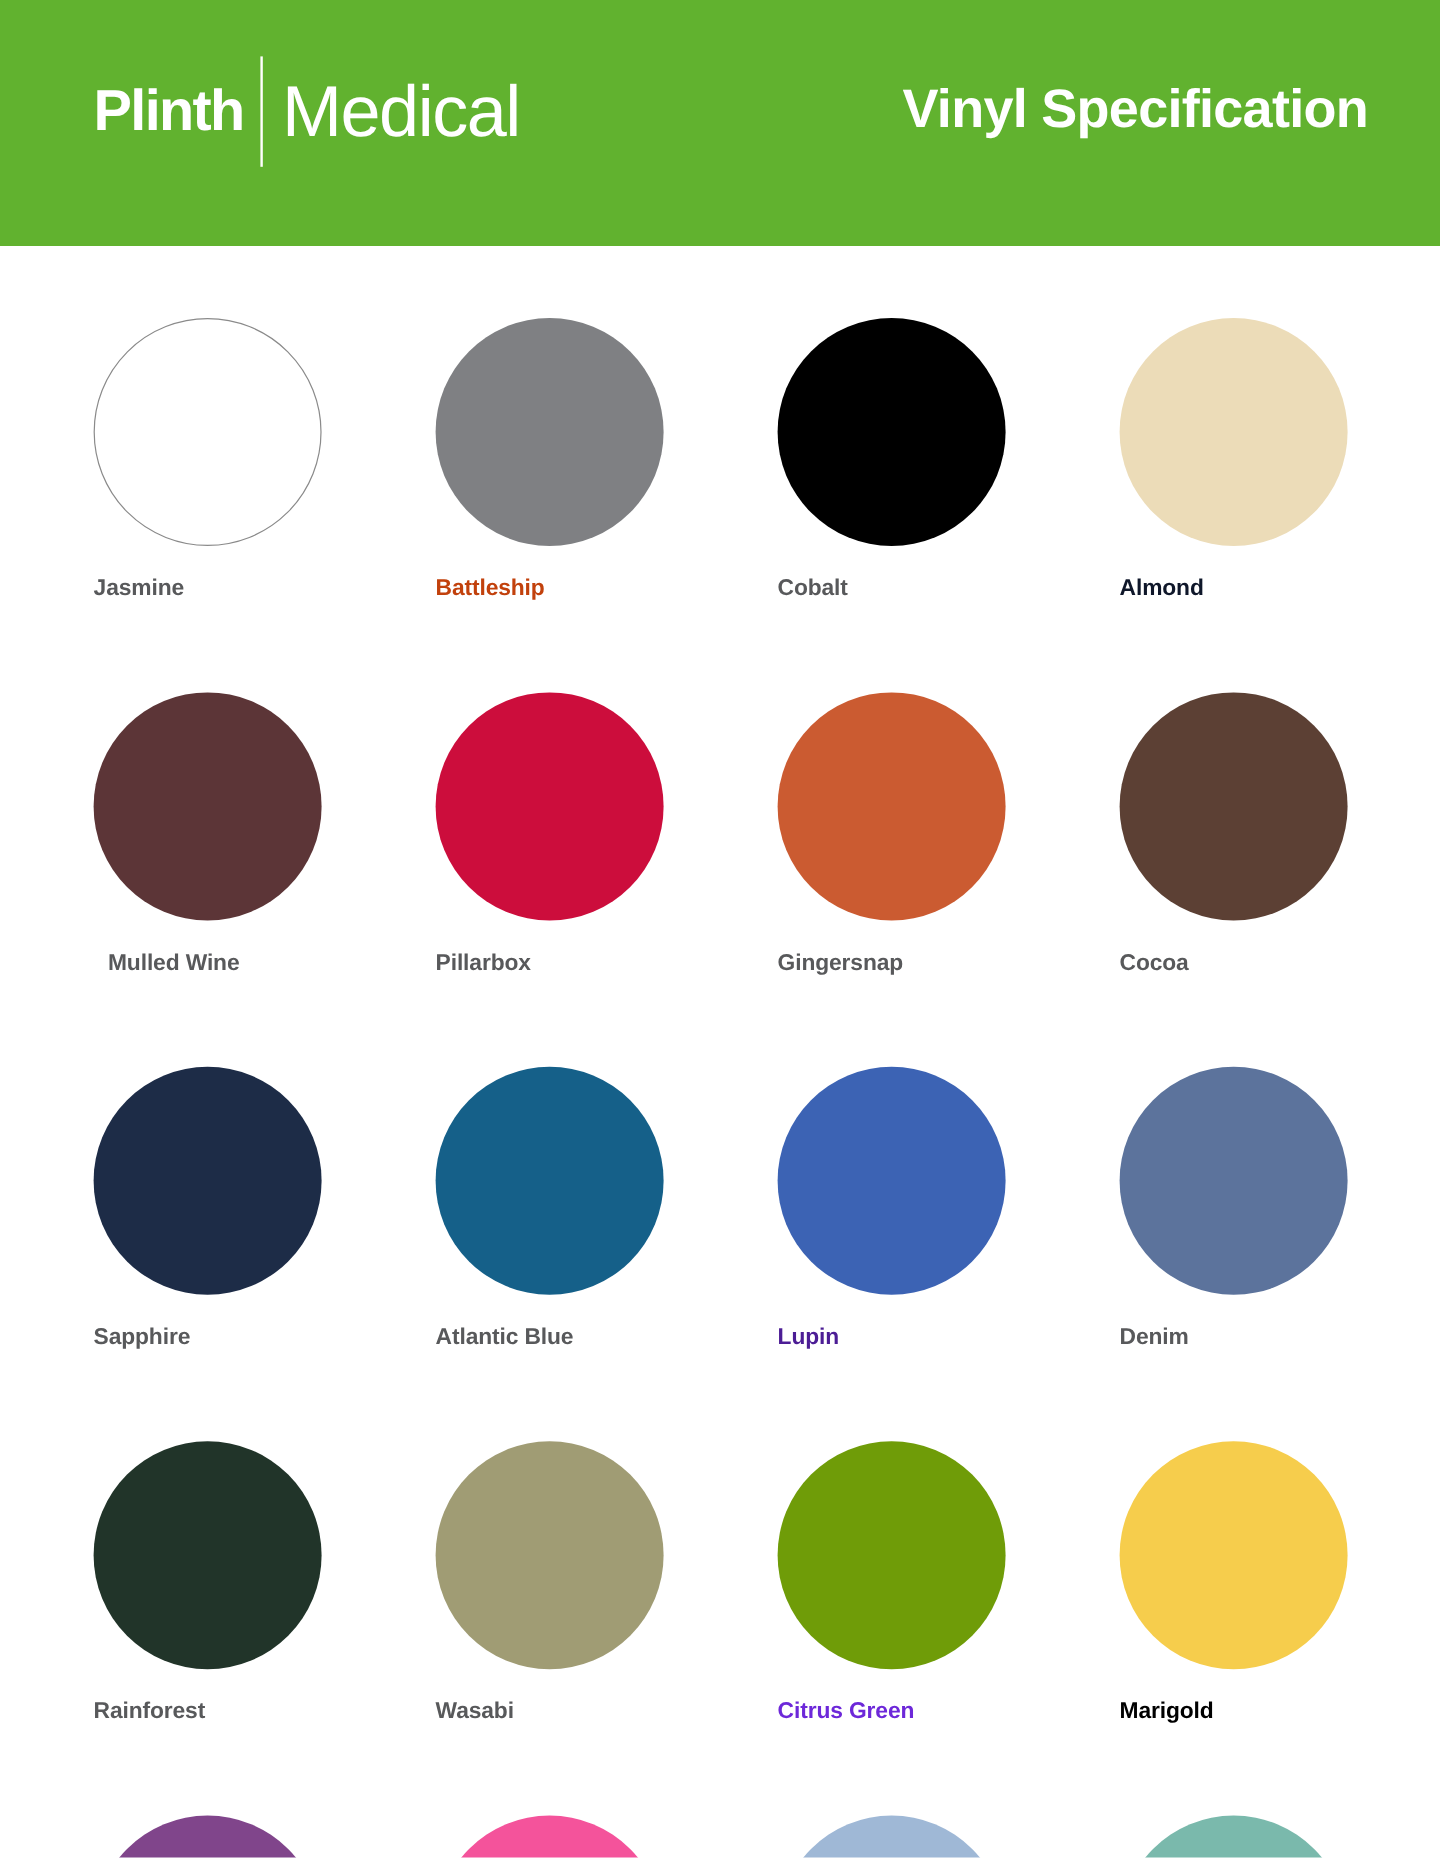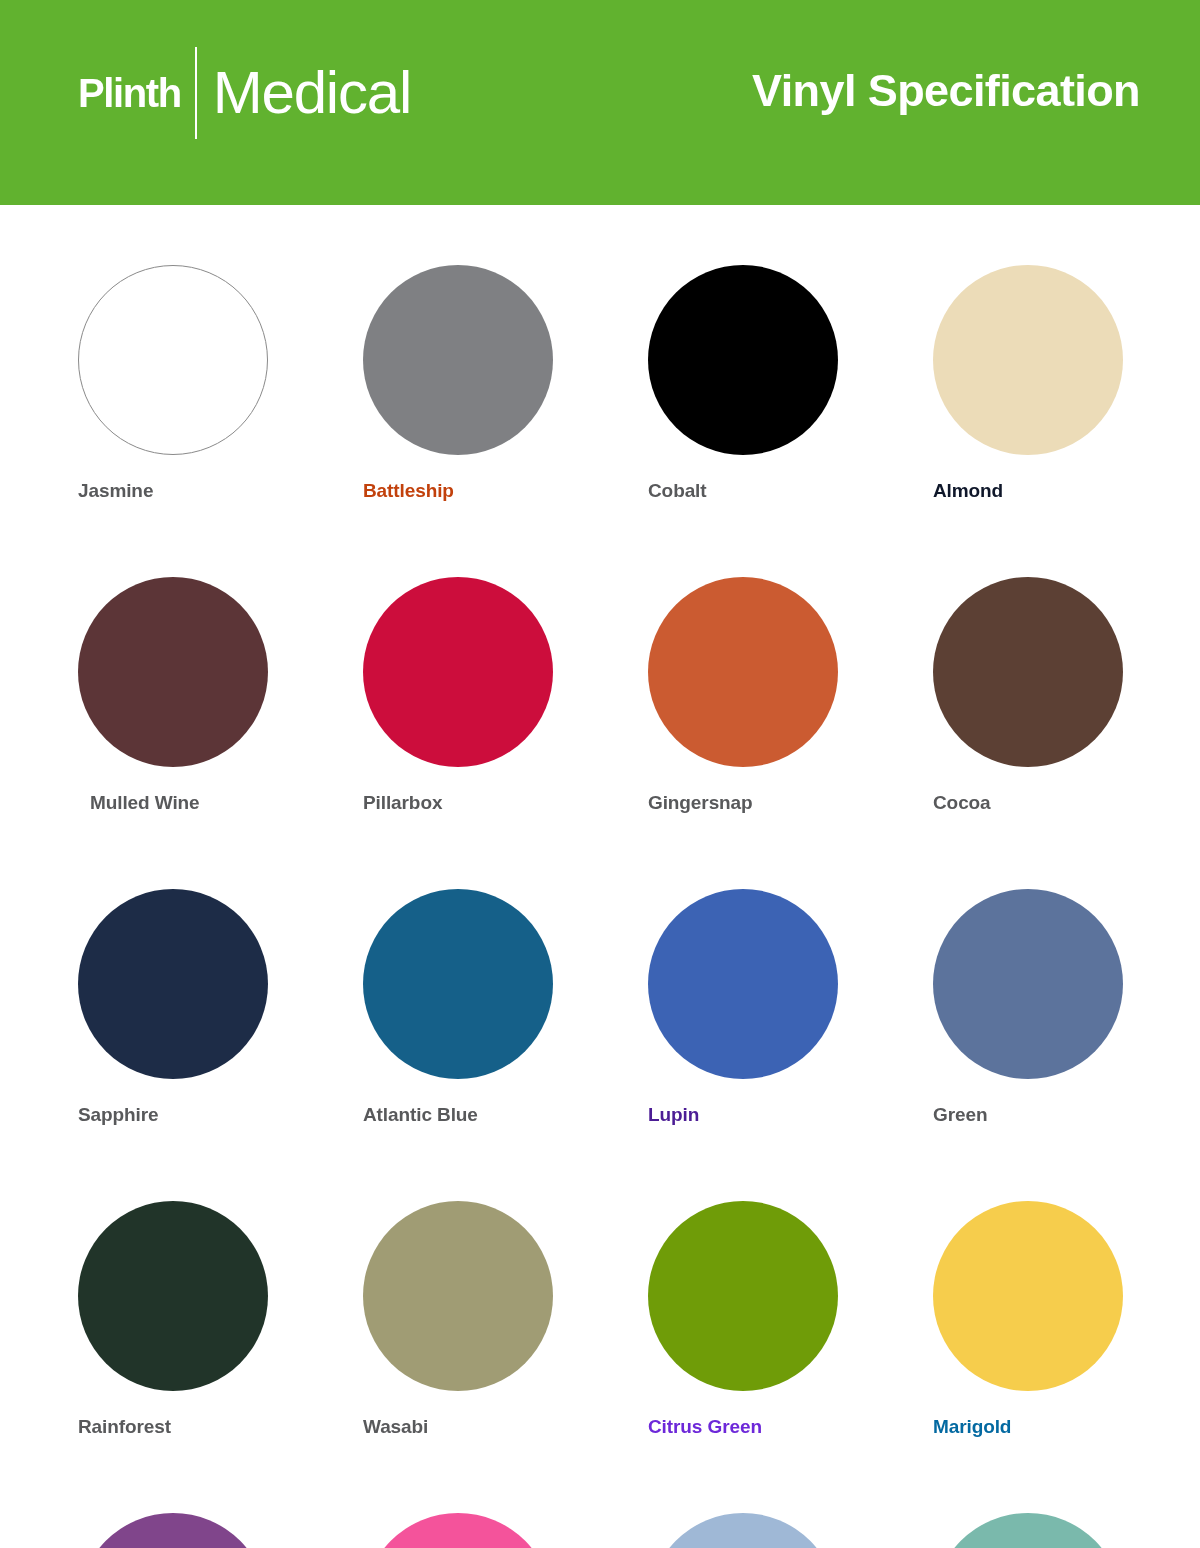--- a/index.html
+++ b/index.html
@@ -25,21 +25,21 @@
   .logo {
     position: absolute;
     left: 78px;
     top: 52px;
     display: flex;
     align-items: center;
     height: 82px;
   }
   .logo-bold {
     color: #ffffff;
-    font-size: 40px;
+    font-size: 48px;
     font-weight: bold;
     letter-spacing: -1.4px;
     line-height: 1;
   }
   .logo-rule {
     width: 2px;
     height: 92px;
     background: #ffffff;
     margin: 0 16px 0 14px;
     flex: none;
@@ -145,37 +145,37 @@
     <div class="swatch">
       <div class="swatch-circle" style="background: rgb(21, 96, 137);"></div>
       <div class="swatch-label" style="color: rgb(88, 89, 91);">Atlantic Blue</div>
     </div>
     <div class="swatch">
       <div class="swatch-circle" style="background: rgb(60, 99, 180);"></div>
       <div class="swatch-label" style="color: #4c1d95;">Lupin</div>
     </div>
     <div class="swatch">
       <div class="swatch-circle" style="background: rgb(92, 115, 156);"></div>
-      <div class="swatch-label" style="color: rgb(88, 89, 91);">Green</div>
+      <div class="swatch-label" style="color: rgb(88, 89, 91);">Denim</div>
     </div>
     <div class="swatch">
       <div class="swatch-circle" style="background: rgb(33, 52, 41);"></div>
       <div class="swatch-label" style="color: rgb(88, 89, 91);">Rainforest</div>
     </div>
     <div class="swatch">
       <div class="swatch-circle" style="background: rgb(160, 156, 116);"></div>
       <div class="swatch-label" style="color: rgb(88, 89, 91);">Wasabi</div>
     </div>
     <div class="swatch">
       <div class="swatch-circle" style="background: rgb(111, 156, 8);"></div>
       <div class="swatch-label" style="color: #6d28d9;">Citrus Green</div>
     </div>
     <div class="swatch">
       <div class="swatch-circle" style="background: rgb(246, 205, 76);"></div>
-      <div class="swatch-label" style="color: #0369a1;">Marigold</div>
+      <div class="swatch-label" style="color: #000000;">Marigold</div>
     </div>
     <div class="swatch">
       <div class="swatch-circle" style="background: rgb(128, 69, 139);"></div>
     </div>
     <div class="swatch">
       <div class="swatch-circle" style="background: rgb(244, 83, 155);"></div>
     </div>
     <div class="swatch">
       <div class="swatch-circle" style="background: rgb(159, 184, 214);"></div>
     </div>

